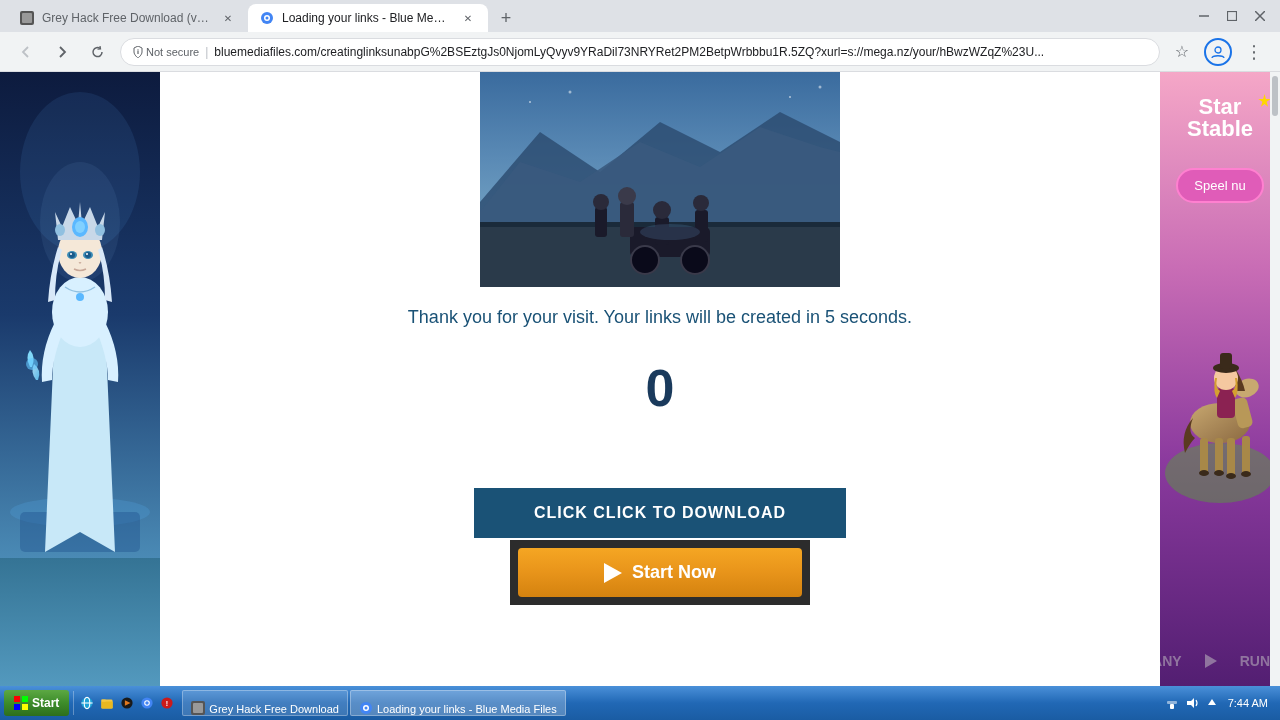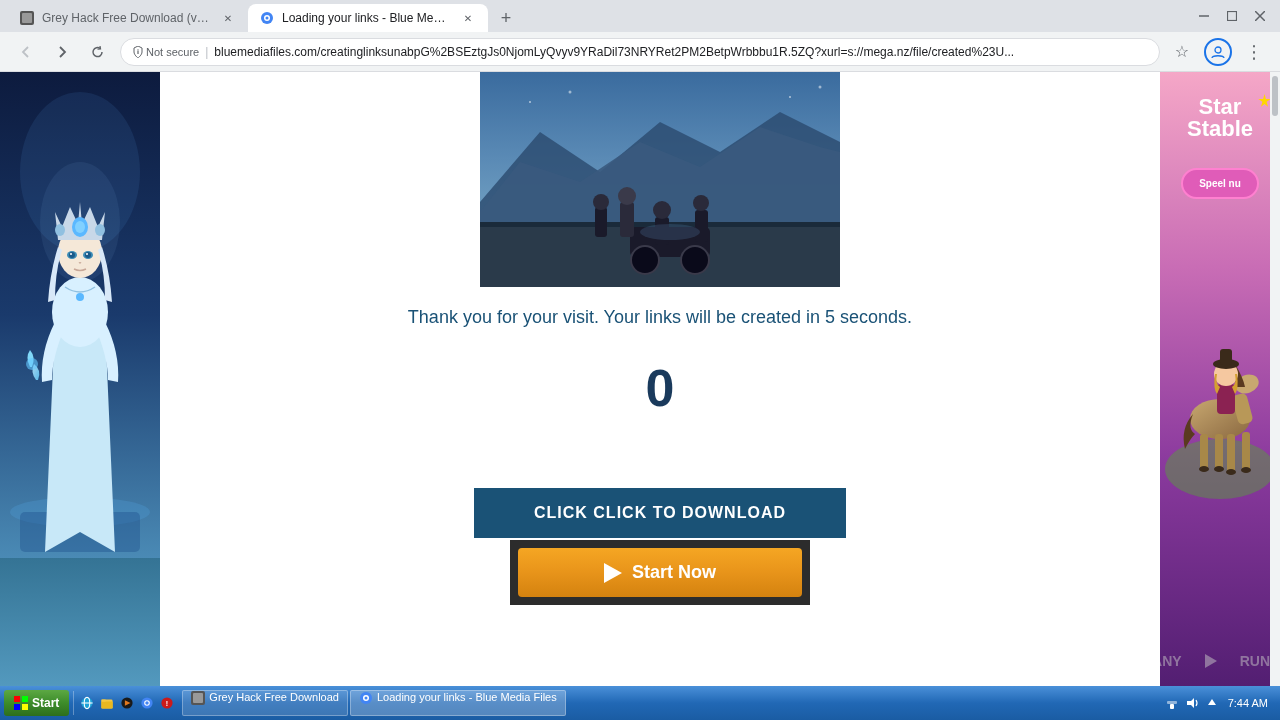--- a/index.html
+++ b/index.html
@@ -43,21 +43,21 @@
     
     .main-area { flex: 1; display: flex; position: relative; overflow: hidden; }
 
     
     .ad-left { width: 160px; flex-shrink: 0; background: linear-gradient(180deg, #1a1a2e 0%, #16213e 30%, #0f3460 60%, #a8d8ea 100%); position: relative; overflow: hidden; display: flex; flex-direction: column; align-items: center; justify-content: flex-start; }
     .ad-left-character { width: 100%; height: 100%; background: linear-gradient(180deg, #0d1b3e 0%, #1a3a5c 40%, #2d6a8a 70%, #5ba3c9 100%); position: relative; }
 
     
     .ad-right { width: 120px; flex-shrink: 0; background: linear-gradient(180deg, #f5a7c7 0%, #c96db5 30%, #8b3a9e 60%, #4a1a6b 100%); position: relative; overflow: hidden; }
     .ad-right-inner { width: 100%; height: 100%; display: flex; flex-direction: column; align-items: center; padding: 20px 15px; }
-    .speel-nu-btn { background: #e05cb8; color: #fff; border-radius: 20px; padding: 8px 16px; font-size: 10px; font-weight: bold; text-align: center; border: 2px solid #ff80d0; }
+    .speel-nu-btn { background: #e05cb8; color: #fff; border-radius: 20px; padding: 8px 16px; font-size: 13px; font-weight: normal; text-align: center; border: 2px solid #ff80d0; }
     .anyrun-watermark { position: absolute; bottom: 50px; right: 10px; color: rgba(200,200,200,0.5); font-size: 14px; font-weight: bold; display: flex; align-items: center; gap: 20px; }
 
     
     .center-content { flex: 1; display: flex; flex-direction: column; align-items: center; padding: 0; overflow: hidden; }
     .game-image { width: 360px; height: 215px; background: linear-gradient(135deg, #1a3a5c 0%, #2d6b8a 40%, #4a9ab5 60%, #87c4d8 80%, #b8dde8 100%); margin: 0 auto; position: relative; overflow: hidden; display: flex; align-items: center; justify-content: center; flex-shrink: 0; }
     
     
     .scene-svg { width: 100%; height: 100%; }
 
     .thank-you-text { color: #1a5276; font-size: 18px; text-align: center; margin: 20px 0; font-weight: normal; }
@@ -65,21 +65,21 @@
     .download-btn { background: #1a5276; color: #fff; border: none; padding: 16px 60px; font-size: 16px; font-weight: bold; letter-spacing: 1px; cursor: pointer; margin-top: 60px; display: block; text-align: center; }
     .start-now-bar { background: #2c2c2c; padding: 8px; width: 300px; margin-top: 2px; }
     .start-now-btn { background: linear-gradient(180deg, #f5a623 0%, #e8941a 50%, #d4820f 100%); color: #fff; border-radius: 4px; padding: 14px; font-size: 18px; font-weight: bold; text-align: center; display: flex; align-items: center; justify-content: center; gap: 10px; cursor: pointer; }
     .play-icon { width: 0; height: 0; border-top: 10px solid transparent; border-bottom: 10px solid transparent; border-left: 18px solid #fff; display: inline-block; }
 
     
     .taskbar { height: 34px; background: linear-gradient(180deg, #4a90d9 0%, #2168b5 50%, #1a5ca3 100%); display: flex; align-items: center; padding: 0 4px; gap: 2px; position: absolute; bottom: 0; left: 0; right: 0; }
     .start-btn { background: linear-gradient(180deg, #5ca843 0%, #3d8c2a 50%, #2d6e1d 100%); color: #fff; font-size: 12px; font-weight: bold; padding: 4px 10px; border-radius: 3px; cursor: pointer; display: flex; align-items: center; gap: 4px; height: 26px; }
     .taskbar-divider { width: 1px; height: 24px; background: rgba(255,255,255,0.3); margin: 0 2px; }
     .taskbar-items { display: flex; gap: 2px; flex: 1; padding: 0 4px; }
-    .taskbar-item { height: 26px; background: rgba(255,255,255,0.15); border: 1px solid rgba(255,255,255,0.3); border-radius: 2px; display: flex; align-items: flex-start; padding: 0 8px; gap: 4px; font-size: 11px; color: #fff; cursor: pointer; min-width: 120px; }
+    .taskbar-item { height: 26px; background: rgba(255,255,255,0.15); border: 1px solid rgba(255,255,255,0.3); border-radius: 2px; display: flex; align-items: flex-end; padding: 0 8px; gap: 4px; font-size: 11px; color: #fff; cursor: pointer; min-width: 120px; }
     .taskbar-item.active { background: rgba(255,255,255,0.25); }
     .taskbar-icon { width: 14px; height: 14px; display: flex; align-items: center; justify-content: center; }
     .system-tray { display: flex; align-items: center; gap: 4px; margin-left: auto; padding: 0 4px; }
     .tray-icon { width: 16px; height: 16px; display: flex; align-items: center; justify-content: center; color: #fff; font-size: 10px; }
     .clock { color: #fff; font-size: 11px; text-align: right; line-height: 1.3; padding: 0 4px; }
 
     
     .win-logo { display: grid; grid-template-columns: 1fr 1fr; gap: 1px; width: 14px; height: 14px; }
     .win-logo-q { width: 6px; height: 6px; }
   </style>
@@ -155,21 +155,21 @@
     <div class="url-bar">
       <span class="not-secure">
         <svg width="10" height="12" viewBox="0 0 10 12">
             <path d="M5 0 L9 2 L9 6 C9 9 5 12 5 12 C5 12 1 9 1 6 L1 2 Z" fill="none" stroke="#5f6368" stroke-width="1"></path>
             <line x1="5" y1="5" x2="5" y2="8" stroke="#5f6368" stroke-width="1.2"></line>
             <circle cx="5" cy="4" r="0.7" fill="#5f6368"></circle>
           </svg>
         <span>Not secure</span>
       </span>
       <span class="url-divider">|</span>
-      <span class="url-text">bluemediafiles.com/creatinglinksunabpG%2BSEztgJs0NjomLyQvyv9YRaDil73NRYRet2PM2BetpWrbbbu1R.5ZQ?xurl=s://mega.nz/file/created%23U...</span>
+      <span class="url-text">bluemediafiles.com/creatinglinksunabpG%2BSEztgJs0NjomLyQvyv9YRaDil73NRYRet2PM2BetpWrbbbu1R.5ZQ?xurl=s://mega.nz/your/hBwzWZqZ%23U...</span>
     </div>
     <div class="star-btn">☆</div>
     <div class="profile-btn">
       <svg width="14" height="14" viewBox="0 0 14 14">
           <circle cx="7" cy="5" r="3" fill="none" stroke="#1a73e8" stroke-width="1.3"></circle>
           <path d="M1 13 C1 10 13 10 13 13" fill="none" stroke="#1a73e8" stroke-width="1.3"></path>
         </svg>
     </div>
     <div class="menu-btn">⋮</div>
   </div>

